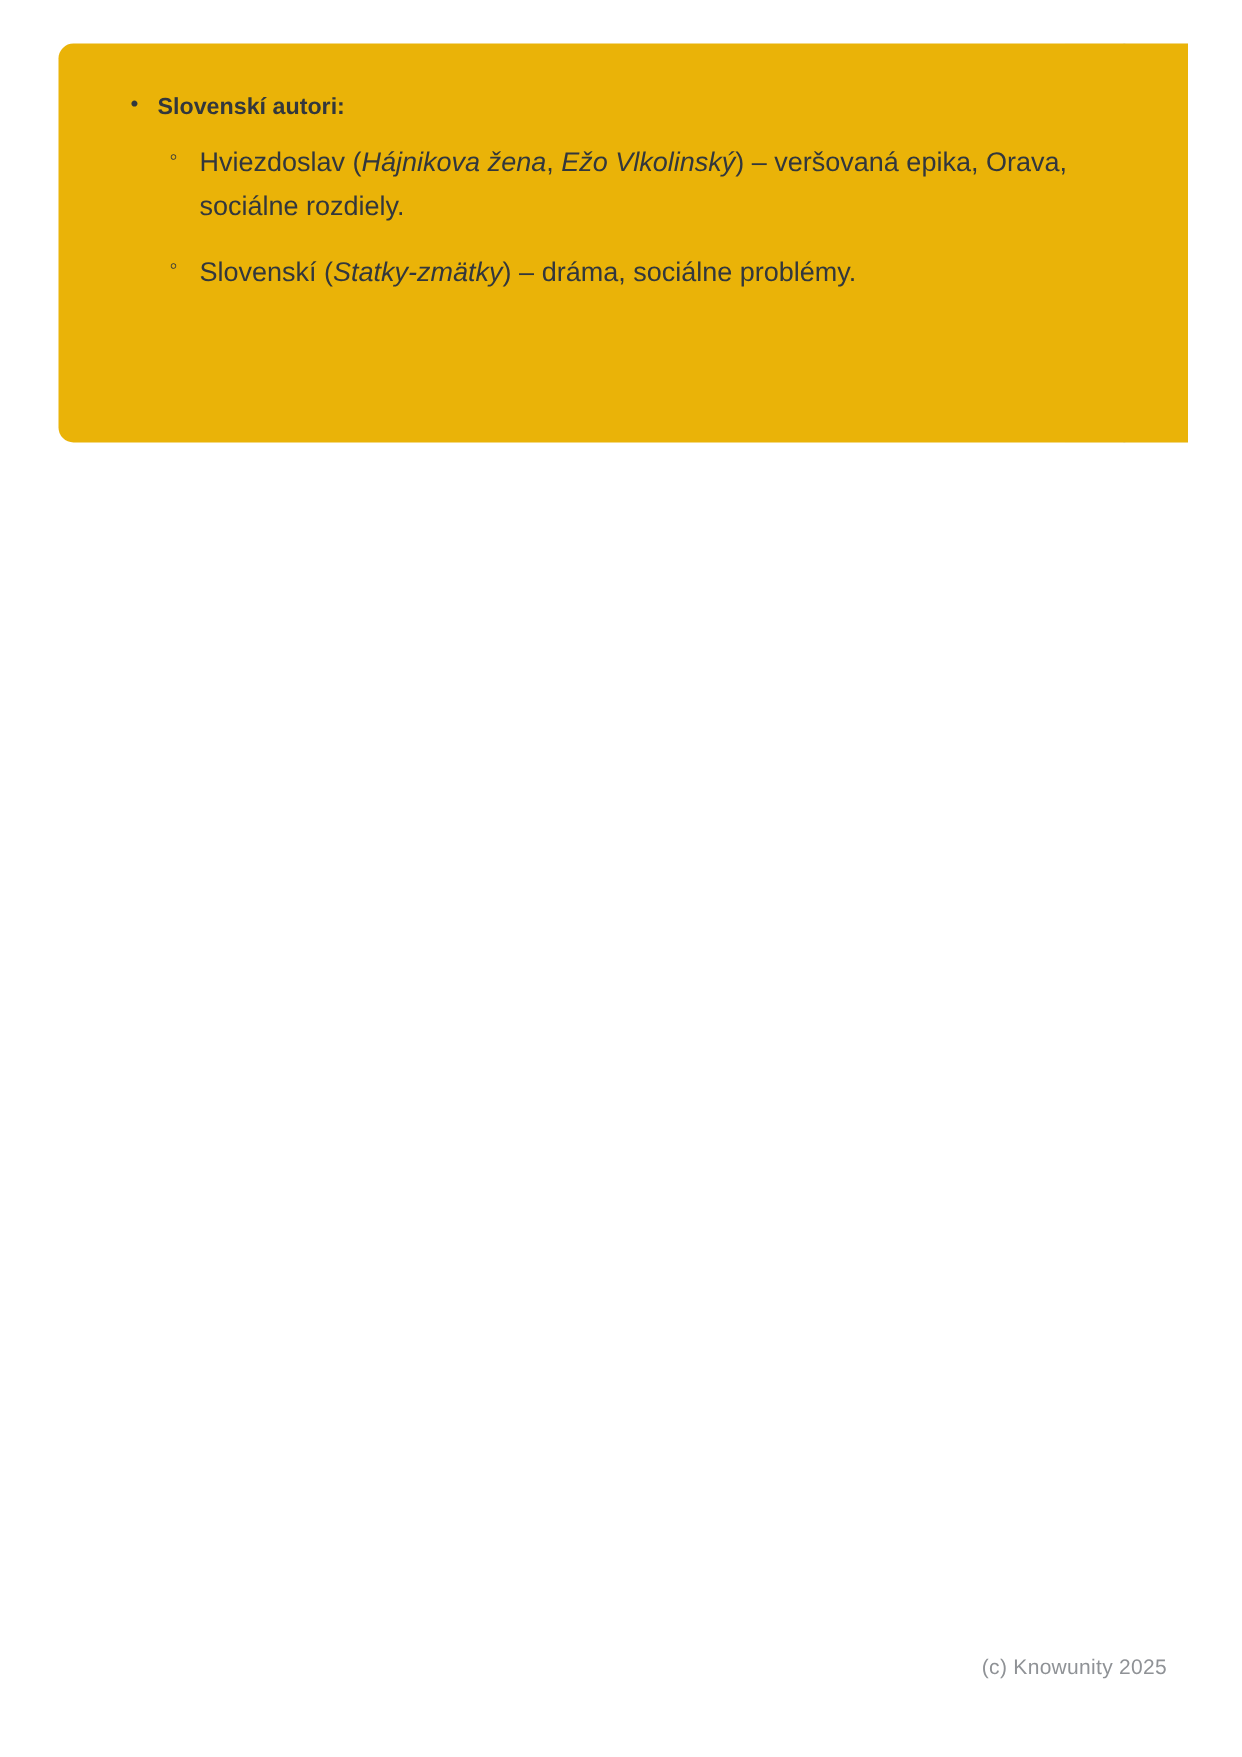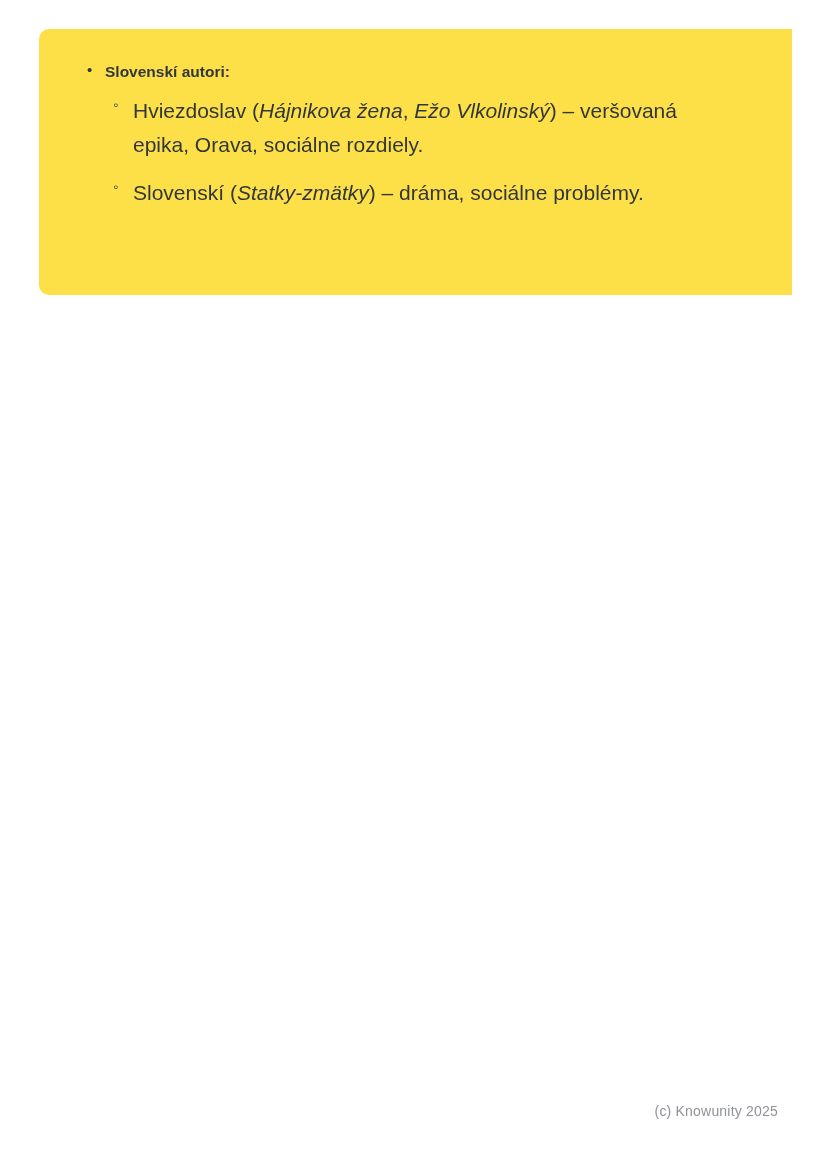--- a/index.html
+++ b/index.html
@@ -25,21 +25,21 @@
     background: #ffffff;
   }
 
   
   .card {
     position: absolute;
     left: 39px;
     top: 29px;
     width: 753px;
     height: 266px;
-    background: #fde047;
+    background: #eab308;
     border-top-left-radius: 10px;
     border-bottom-left-radius: 10px;
     box-sizing: border-box;
     overflow: hidden;
   }
 
   
   .card-right-strip {
     position: absolute;
     left: 710px;
@@ -92,21 +92,21 @@
 
   ul.lvl2 {
     list-style: none;
     margin: 10px 0 0 0;
     padding: 0;
   }
   ul.lvl2 > li {
     position: relative;
     padding-left: 28px;
     margin: 0 0 15px 0;
-    font-size: 21px;
+    font-size: 18px;
     line-height: 1.6;
     color: #32373d;
   }
   ul.lvl2 > li::before {
     content: "◦";
     position: absolute;
     left: 8px;
     top: -1px;
     font-size: 15px;
     color: #32373d;

